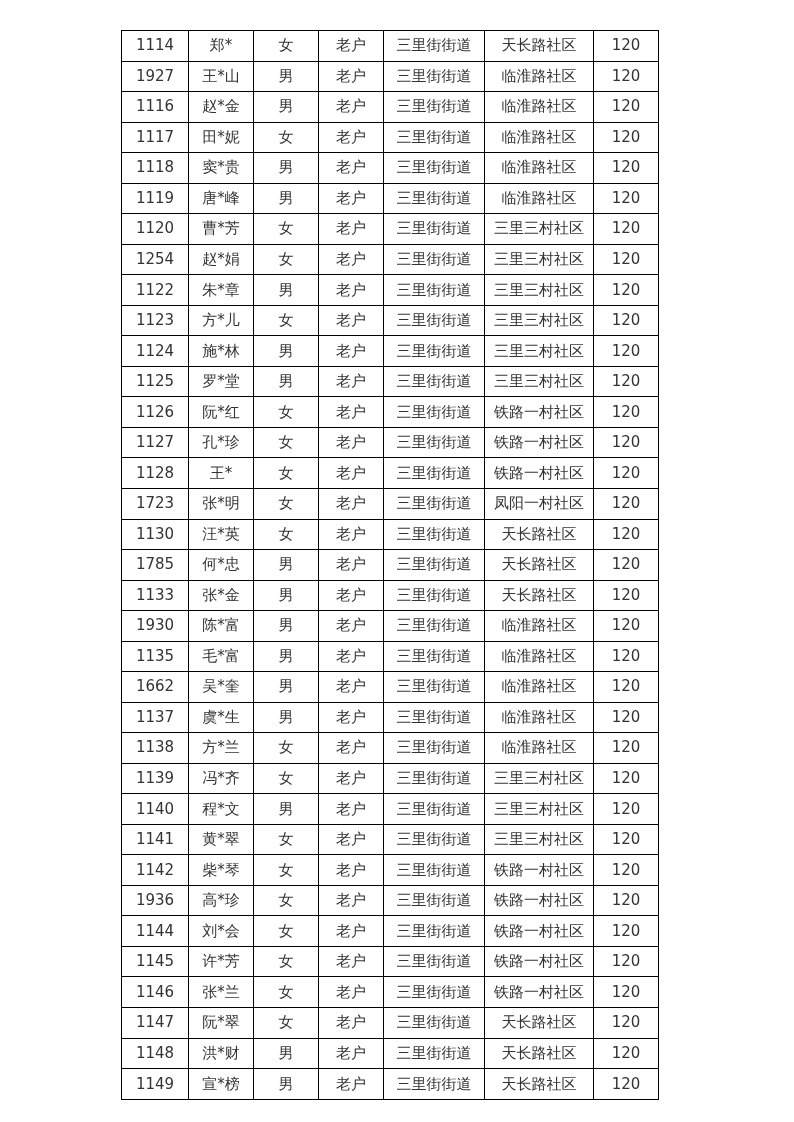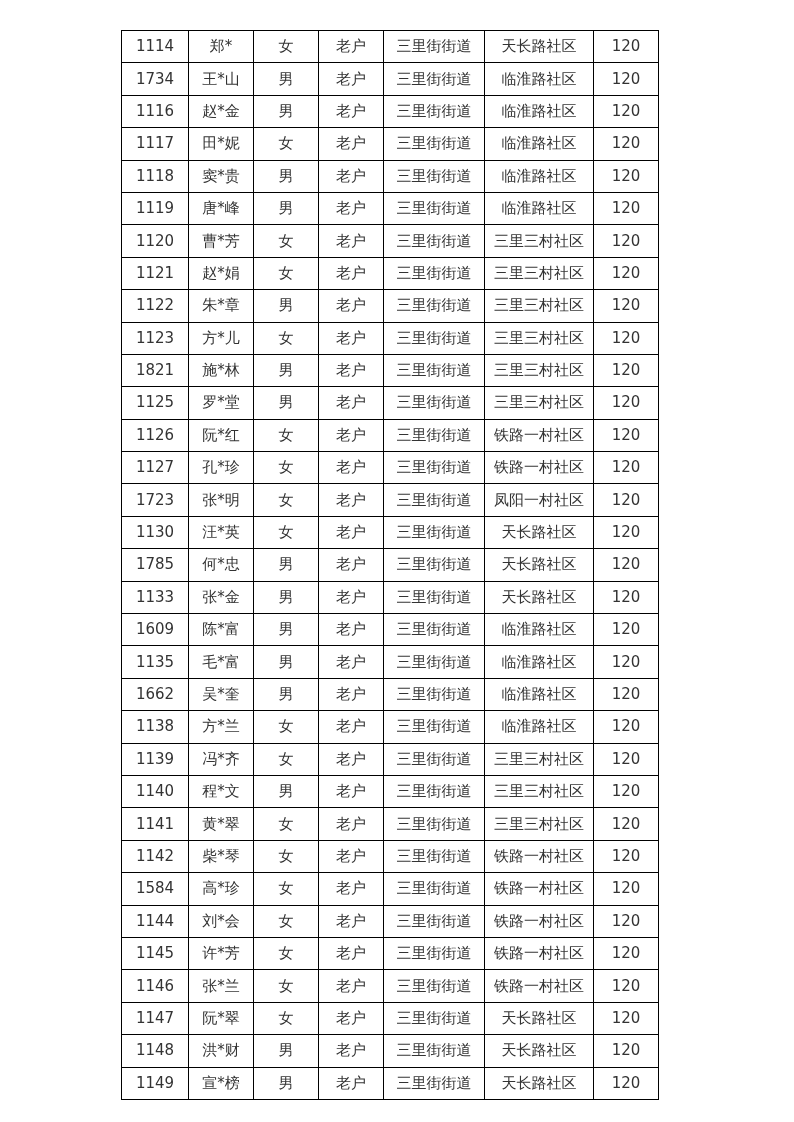--- a/index.html
+++ b/index.html
@@ -68,21 +68,21 @@
         <tr>
           <td>1114</td>
           <td>郑*</td>
           <td>女</td>
           <td>老户</td>
           <td>三里街街道</td>
           <td>天长路社区</td>
           <td>120</td>
         </tr>
         <tr>
-          <td>1734</td>
+          <td>1927</td>
           <td>王*山</td>
           <td>男</td>
           <td>老户</td>
           <td>三里街街道</td>
           <td>临淮路社区</td>
           <td>120</td>
         </tr>
         <tr>
           <td>1116</td>
           <td>赵*金</td>
@@ -122,21 +122,21 @@
         <tr>
           <td>1120</td>
           <td>曹*芳</td>
           <td>女</td>
           <td>老户</td>
           <td>三里街街道</td>
           <td>三里三村社区</td>
           <td>120</td>
         </tr>
         <tr>
-          <td>1121</td>
+          <td>1254</td>
           <td>赵*娟</td>
           <td>女</td>
           <td>老户</td>
           <td>三里街街道</td>
           <td>三里三村社区</td>
           <td>120</td>
         </tr>
         <tr>
           <td>1122</td>
           <td>朱*章</td>
@@ -149,21 +149,21 @@
         <tr>
           <td>1123</td>
           <td>方*儿</td>
           <td>女</td>
           <td>老户</td>
           <td>三里街街道</td>
           <td>三里三村社区</td>
           <td>120</td>
         </tr>
         <tr>
-          <td>1821</td>
+          <td>1124</td>
           <td>施*林</td>
           <td>男</td>
           <td>老户</td>
           <td>三里街街道</td>
           <td>三里三村社区</td>
           <td>120</td>
         </tr>
         <tr>
           <td>1125</td>
           <td>罗*堂</td>
@@ -185,20 +185,29 @@
         <tr>
           <td>1127</td>
           <td>孔*珍</td>
           <td>女</td>
           <td>老户</td>
           <td>三里街街道</td>
           <td>铁路一村社区</td>
           <td>120</td>
         </tr>
         <tr>
+          <td>1128</td>
+          <td>王*</td>
+          <td>女</td>
+          <td>老户</td>
+          <td>三里街街道</td>
+          <td>铁路一村社区</td>
+          <td>120</td>
+        </tr>
+        <tr>
           <td>1723</td>
           <td>张*明</td>
           <td>女</td>
           <td>老户</td>
           <td>三里街街道</td>
           <td>凤阳一村社区</td>
           <td>120</td>
         </tr>
         <tr>
           <td>1130</td>
@@ -221,21 +230,21 @@
         <tr>
           <td>1133</td>
           <td>张*金</td>
           <td>男</td>
           <td>老户</td>
           <td>三里街街道</td>
           <td>天长路社区</td>
           <td>120</td>
         </tr>
         <tr>
-          <td>1609</td>
+          <td>1930</td>
           <td>陈*富</td>
           <td>男</td>
           <td>老户</td>
           <td>三里街街道</td>
           <td>临淮路社区</td>
           <td>120</td>
         </tr>
         <tr>
           <td>1135</td>
           <td>毛*富</td>
@@ -248,20 +257,29 @@
         <tr>
           <td>1662</td>
           <td>吴*奎</td>
           <td>男</td>
           <td>老户</td>
           <td>三里街街道</td>
           <td>临淮路社区</td>
           <td>120</td>
         </tr>
         <tr>
+          <td>1137</td>
+          <td>虞*生</td>
+          <td>男</td>
+          <td>老户</td>
+          <td>三里街街道</td>
+          <td>临淮路社区</td>
+          <td>120</td>
+        </tr>
+        <tr>
           <td>1138</td>
           <td>方*兰</td>
           <td>女</td>
           <td>老户</td>
           <td>三里街街道</td>
           <td>临淮路社区</td>
           <td>120</td>
         </tr>
         <tr>
           <td>1139</td>
@@ -293,21 +311,21 @@
         <tr>
           <td>1142</td>
           <td>柴*琴</td>
           <td>女</td>
           <td>老户</td>
           <td>三里街街道</td>
           <td>铁路一村社区</td>
           <td>120</td>
         </tr>
         <tr>
-          <td>1584</td>
+          <td>1936</td>
           <td>高*珍</td>
           <td>女</td>
           <td>老户</td>
           <td>三里街街道</td>
           <td>铁路一村社区</td>
           <td>120</td>
         </tr>
         <tr>
           <td>1144</td>
           <td>刘*会</td>

